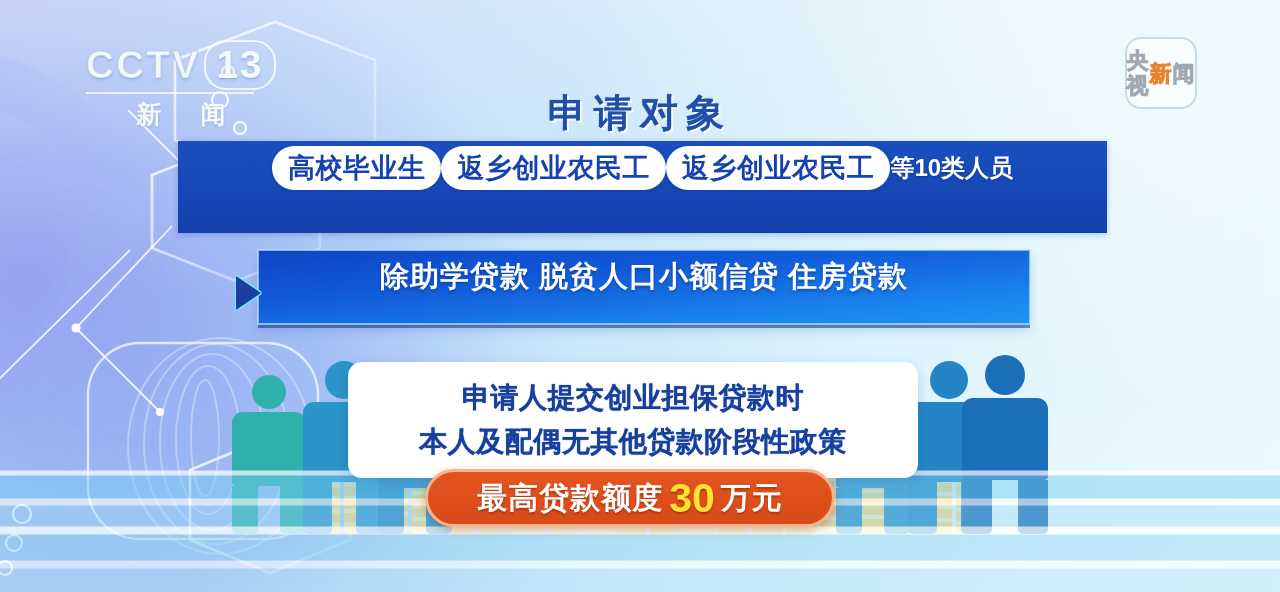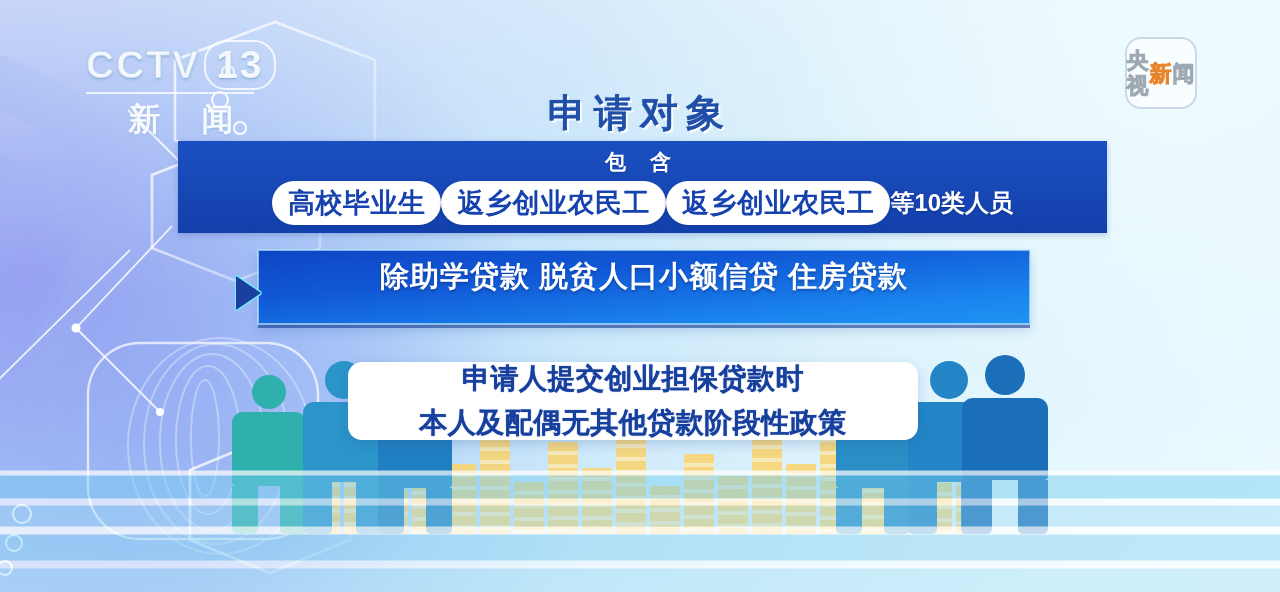--- a/index.html
+++ b/index.html
@@ -68,21 +68,21 @@
     font-family:"Liberation Sans",sans-serif;
     font-size:39px; font-weight:bold; letter-spacing:2px;
     color:rgba(255,255,255,.90);
     text-shadow:0 1px 0 rgba(120,160,205,.55), 0 2px 3px rgba(110,150,200,.35);
     -webkit-text-stroke:1px rgba(175,205,232,.85);
     line-height:46px; white-space:nowrap;
   }
   .cctv-13{ display:inline-block; border:2.5px solid rgba(255,255,255,.8);
     border-radius:22px; padding:0 10px; margin-left:4px; -webkit-text-stroke:0; }
   .cctv-rule{ width:168px; height:2px; background:rgba(255,255,255,.75); margin-top:2px;}
-  .cctv-news{ font-size:32px; letter-spacing:16px; color:rgba(255,255,255,.92);
+  .cctv-news{ font-size:25px; letter-spacing:16px; color:rgba(255,255,255,.92);
     text-shadow:0 1px 2px rgba(120,160,205,.5); text-align:center;
     margin-top:4px; padding-left:16px; font-weight:bold; }
 
   .yangshi{
     position:absolute; right:83px; top:37px; width:72px; height:72px;
     border:2px solid rgba(200,214,228,.95); border-radius:16px;
     background:rgba(255,255,255,.62);
     display:flex; flex-direction:row; align-items:center; justify-content:center;
   }
   .ys-row{ display:flex; font-size:22px; font-weight:bold; line-height:25px; letter-spacing:1px; }
@@ -134,21 +134,21 @@
   }
   .arrow{
     position:absolute; left:0; top:26px; width:0; height:0;
     border-top:17px solid transparent; border-bottom:17px solid transparent;
     border-left:25px solid #1a3f9e;
     filter:drop-shadow(1px 0 0 #6ff0ff) drop-shadow(-1px 0 0 #6ff0ff) drop-shadow(0 -1px 0 #6ff0ff) drop-shadow(0 1px 0 #6ff0ff);
   }
 
   
   .card{
-    position:absolute; left:348px; top:362px; width:570px; height:78px;
+    position:absolute; left:348px; top:362px; width:570px; height:116px;
     background:#fff; border-radius:14px;
     box-shadow:0 4px 12px rgba(40,80,150,.22);
     display:flex; flex-direction:column; align-items:center; justify-content:center;
   }
   .card .t{
     color:#17409e; font-weight:bold; font-size:28px; line-height:44px;
     letter-spacing:.5px; white-space:nowrap;
     text-shadow:0 0 1px #17409e;
   }
 
@@ -353,35 +353,39 @@
     </div>
     <div class="ys-row">
       <span class="ys-orange">新</span>
       <span class="ys-grey">闻</span>
     </div>
   </div>
 
   <div class="main-title">申请对象</div>
 
   <div class="panel1">
-    <div class="panel1-label">包 含</div>
     <div class="pill-row">
       <div class="pill">高校毕业生</div>
       <div class="pill">返乡创业农民工</div>
       <div class="pill">返乡创业农民工</div>
       <div class="pill-tail">等10类人员</div>
     </div>
   </div>
 
   <div class="panel2-wrap">
     <div class="panel2">
       <div class="t">除助学贷款  脱贫人口小额信贷  住房贷款</div>
     </div>
     <div class="arrow"></div>
   </div>
 
   <div class="card">
     <div class="t">申请人提交创业担保贷款时</div>
     <div class="t">本人及配偶无其他贷款阶段性政策</div>
   </div>
 
+  <div class="badge">
+    <span class="t">最高贷款额度</span>
+    <span class="num">30</span>
+    <span class="t">万元</span>
+  </div>
 
 </div>
 
 </body></html>

